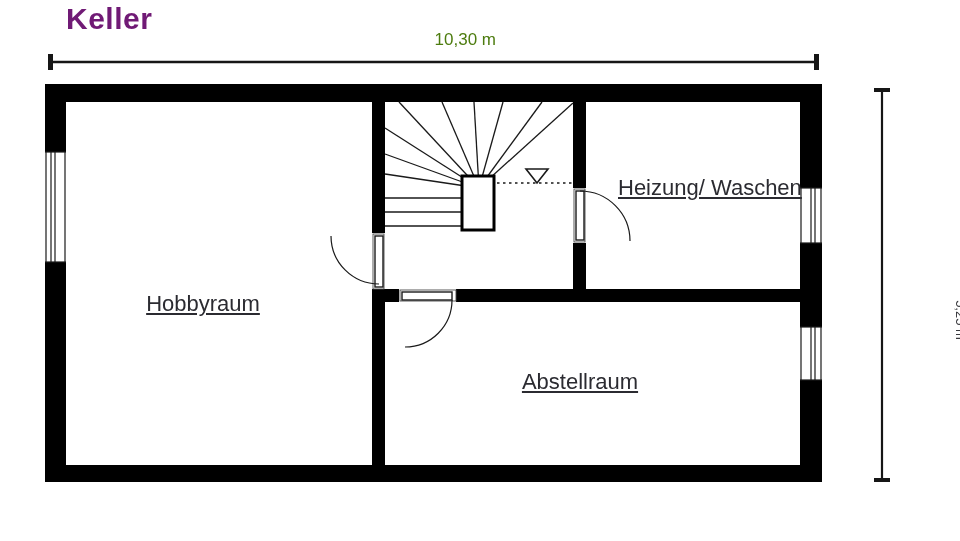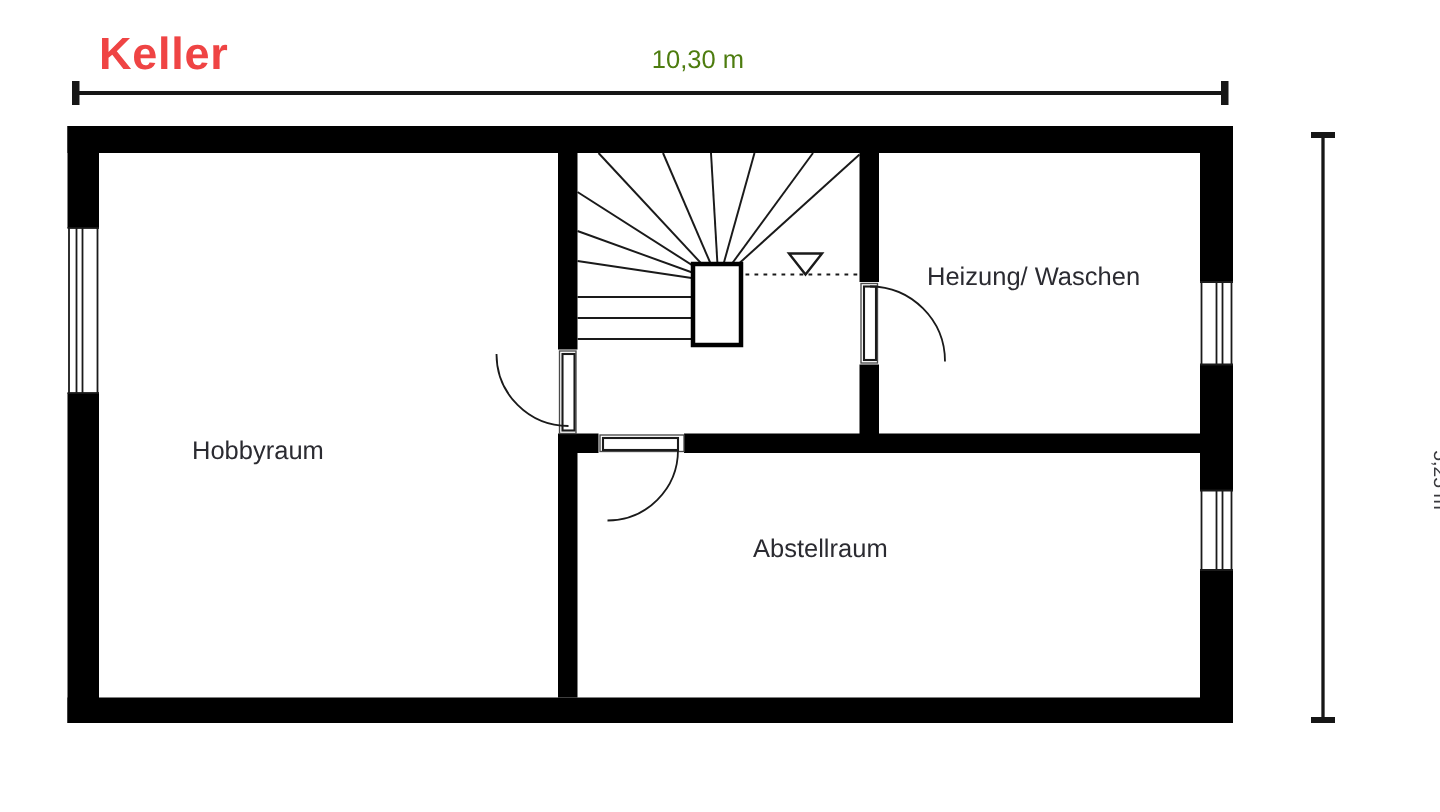--- a/index.html
+++ b/index.html
@@ -1,24 +1,24 @@
 <!DOCTYPE html>
 <html><head>
 <meta charset="utf-8">
 <style>
   html,body{margin:0;padding:0;background:#ffffff;}
   body{width:960px;height:541px;position:relative;font-family:"Liberation Sans",sans-serif;overflow:hidden;}
   .abs{position:absolute;}
-  .title{left:66px;top:20px;font-size:30px;font-weight:700;color:#ef4444;letter-spacing:0.5px;}
+  .title{left:66px;top:2px;font-size:30px;font-weight:700;color:#701a75;letter-spacing:0.5px;}
   .dim-label-top{left:396px;top:30px;width:100px;text-align:right;font-size:17px;color:#4d7c0f;}
   .dim-label-right{left:858px;top:265px;width:110px;font-size:13px;color:#3a3a3e;transform:rotate(90deg);transform-origin:55px 55px;text-align:center;}
-  .room-label{font-size:17px;color:#2b2b31;text-align:left;white-space:nowrap;}
+  .room-label{font-size:22px;color:#2b2b31;text-align:center;white-space:nowrap;text-decoration:underline;}
   .room-hobby{left:128px;top:267px;width:150px;margin-top:24px;}
   .room-heizung{left:618px;top:175px;width:168px;}
-  .room-abstell{left:502px;top:356px;width:156px;}
+  .room-abstell{left:502px;top:369px;width:156px;}
   svg{position:absolute;left:0;top:0;}
 </style>
 </head>
 <body>
 
 <svg width="960" height="541" viewBox="0 0 960 541">
 
   <g stroke="#161616">
     <line x1="50" y1="62" x2="818" y2="62" stroke-width="2.6"></line>
     <rect x="48" y="54" width="5" height="16" fill="#161616" stroke="none"></rect>

